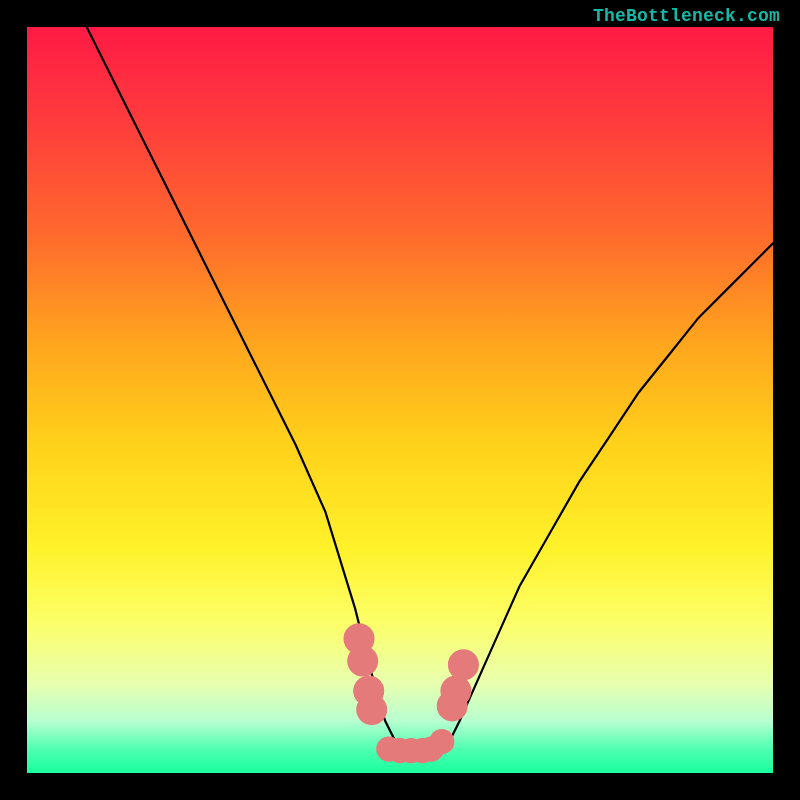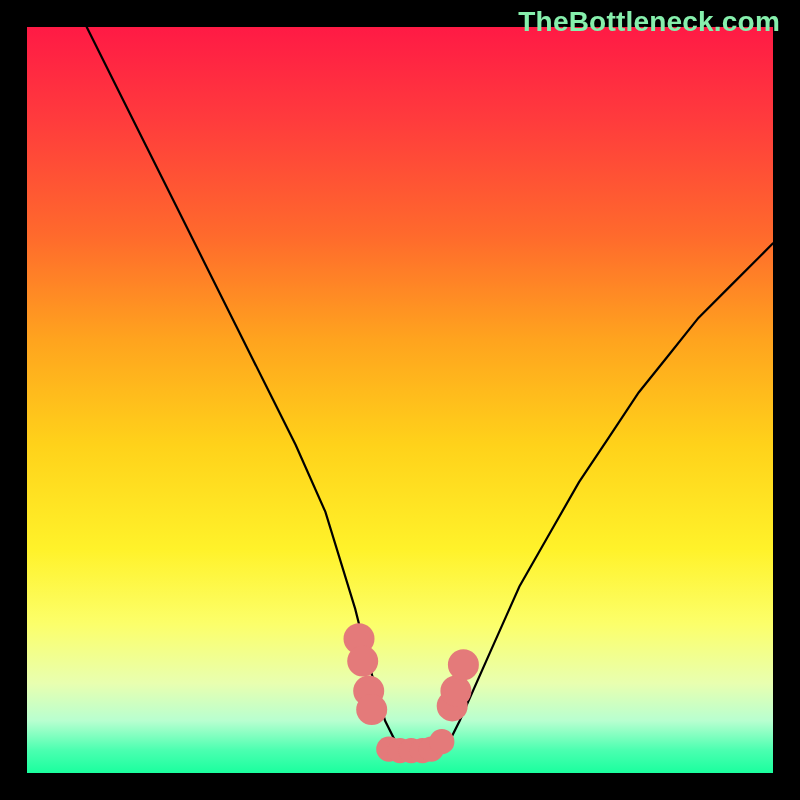--- a/index.html
+++ b/index.html
@@ -33,24 +33,24 @@
       #e8ffb0 88%,
       #b8ffd0 93%,
       #4affb0 97%,
       #1aff9e 100%
     );
   }
   .watermark {
     position: absolute;
     top: 6px;
     right: 20px;
-    font-family: Liberation Sans, sans-serif;
-    font-size: 28px;
+    font-family: Liberation Mono, monospace;
+    font-size: 18px;
     font-weight: bold;
-    color: #86efac;
+    color: #14b8a6;
     letter-spacing: 0.2px;
     user-select: none;
   }
   svg.curve {
     position: absolute;
     left: 0;
     top: 0;
     width: 746px;
     height: 746px;
     overflow: visible;

